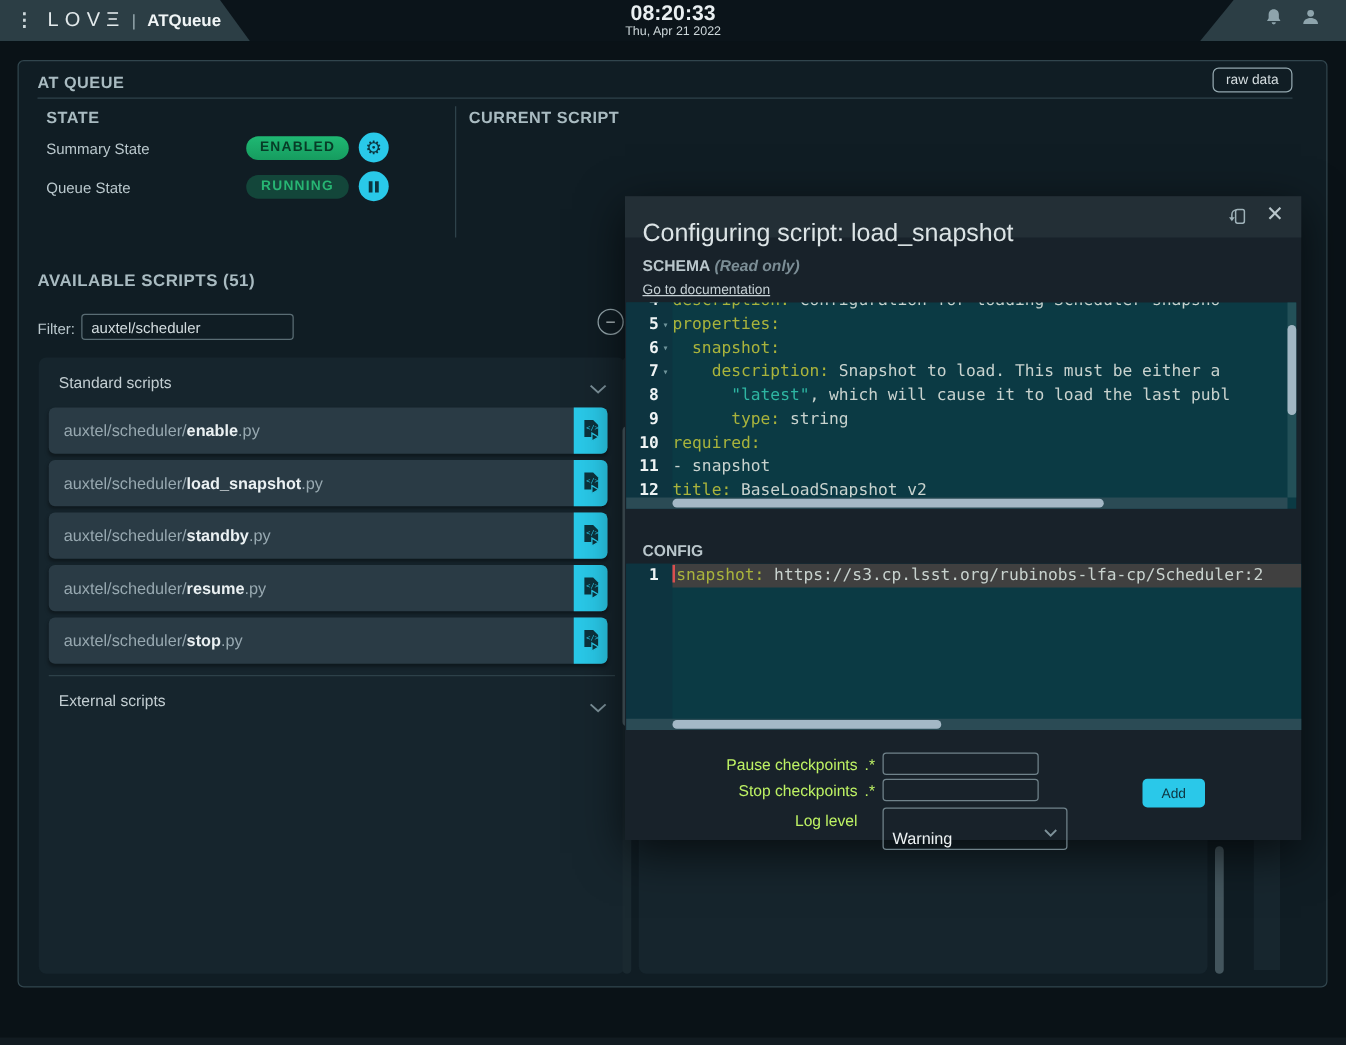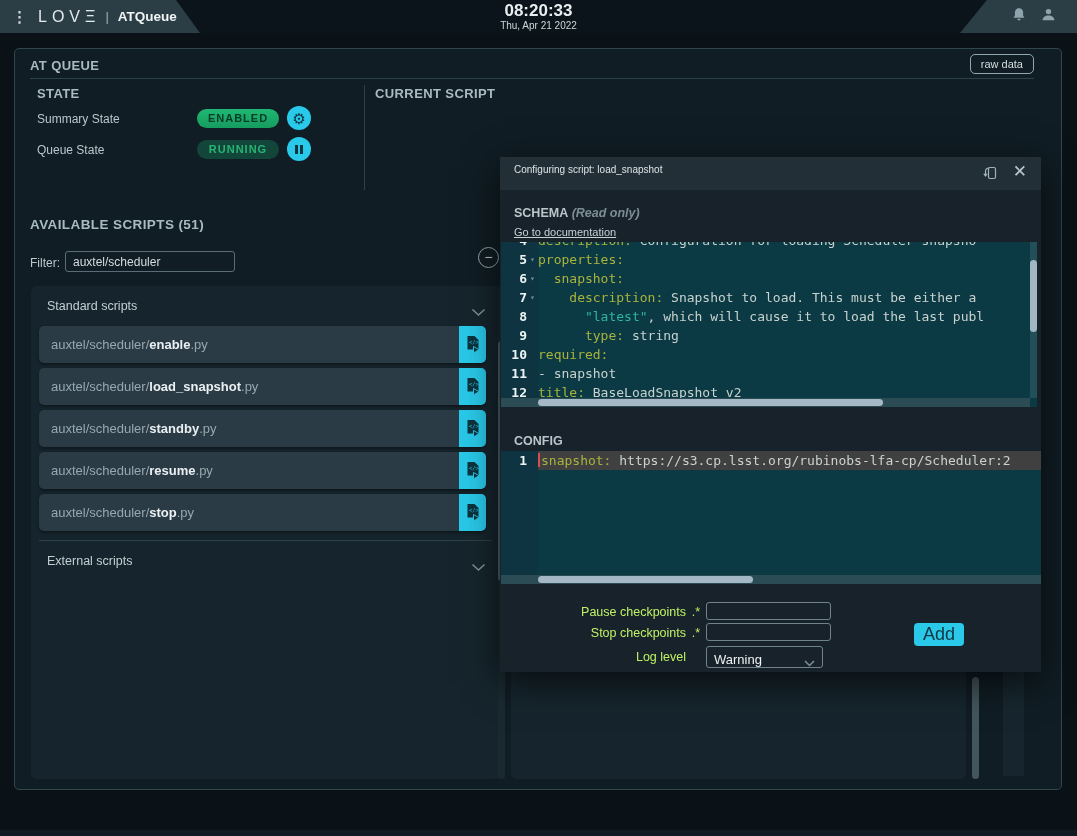--- a/index.html
+++ b/index.html
@@ -72,21 +72,21 @@
 
   
   .bg-panel { position:absolute; left:496px; top:560px; width:455px; height:170px; background:#16252d; border-radius:6px; }
   .bg-strip { position:absolute; left:988px; top:560px; width:21px; height:167px; background:#17262e; }
   .bg-scrollbar { position:absolute; left:957px; top:628px; width:7px; height:102px; background:#43555d; border-radius:4px; }
 
   
   .modal { position:absolute; left:500px; top:157px; width:541px; height:515px; background:#18222a;
     box-shadow:0 10px 35px rgba(0,0,0,.65); z-index:10; }
   .modal-header { position:absolute; left:0; top:0; right:0; height:33px; background:#232f36; }
-  .modal-title { position:absolute; left:14px; top:7px; color:#dce4e6; font-size:10px; }
+  .modal-title { position:absolute; left:14px; top:19px; color:#dce4e6; font-size:20px; }
   .detach-btn { position:absolute; right:43px; top:8px; background:none; border:none; cursor:pointer; }
   .close-btn { position:absolute; right:14px; top:4px; background:none; border:none; color:#b9c6cb; font-size:17px; cursor:pointer; }
   .schema-label { position:absolute; left:14px; top:49px; font-size:12.5px; font-weight:bold; color:#b9c6cb; }
   .schema-label .ro { color:#7b8d95;font-style:italic; }
   .doc-link { position:absolute; left:14px; top:69px; font-size:11px; color:#c6d1d5; text-decoration:underline; cursor:pointer; }
   .config-label { position:absolute; left:14px; top:277px; font-size:12.5px; font-weight:bold; color:#b9c6cb; }
 
   .editor { position:absolute; background:#0b3a44; font-family:"DejaVu Sans Mono", monospace; font-size:13px; }
   .schema-editor { left:1px; top:85px; width:536px; height:165px; }
   .config-editor { left:1px; top:294px; width:540px; height:133px; }
@@ -108,25 +108,25 @@
   .schema-editor .hscroll .thumb { left:37px; width:345px; }
   .config-editor .hscroll .thumb { left:37px; width:215px; }
   .vscroll { position:absolute; right:0; top:0; bottom:9px; width:7px; background:#235058; }
   .vscroll .thumb { position:absolute; left:0; top:18px; width:7px; height:72px; background:#a2b7c4; border-radius:4px; }
 
   .form-row-label { position:absolute; left:60px; width:140px; display:flex; color:#bef264; font-size:12.5px; }
   .form-row-label .lt { flex:1; text-align:right; }
   .form-row-label .req { width:14px; text-align:right; }
   .form-input { position:absolute; left:206px; width:125px; height:18px; background:transparent;
     border:1px solid #70838b; border-radius:3px; color:#e6edef; font-size:12px; padding:0 5px; }
-  .log-select { position:absolute; left:206px; top:489px; width:117px; height:22px; border:1px solid #70838b;
-    border-radius:3px; display:flex; align-items:flex-end; padding:0 7px; cursor:pointer; }
+  .log-select { position:absolute; left:206px; top:489px; width:148px; height:22px; border:1px solid #70838b;
+    border-radius:3px; display:flex; align-items:flex-start; padding:16px 7px; cursor:pointer; }
   .log-select .val { color:#eef3f4; font-size:13px; flex:1; }
   .add-btn { position:absolute; left:414px; top:466px; width:50px; height:23px; background:#2ac8e9; border:none;
-    border-radius:4px; color:#0e3540; font-size:18px; font-weight:500; cursor:pointer; }
+    border-radius:4px; color:#0e3540; font-size:11px; font-weight:500; cursor:pointer; }
 
   .bottom-strip { position:absolute; left:0; bottom:0; width:1077px; height:6px; background:#121b21; }
 </style>
 </head>
 <body>
 
 <div id="root">
 
   <div class="navbar">
     <div class="nav-tab-left">

